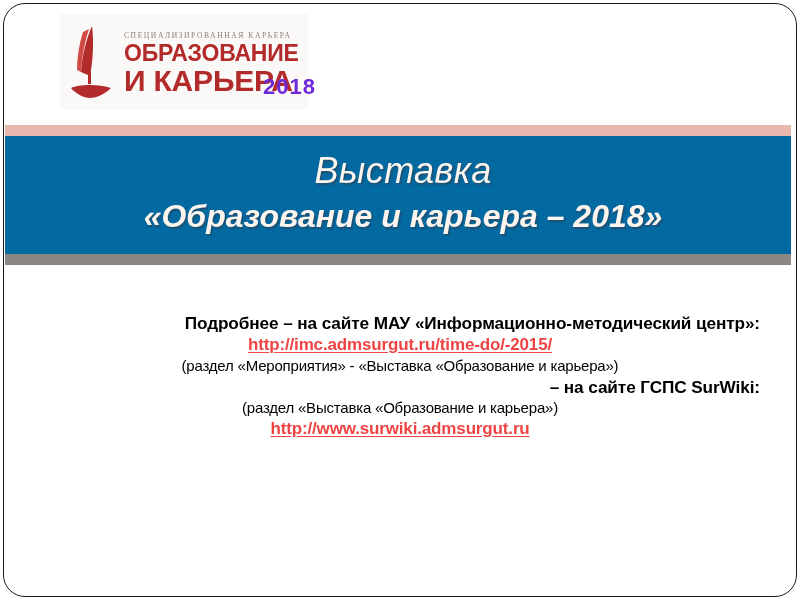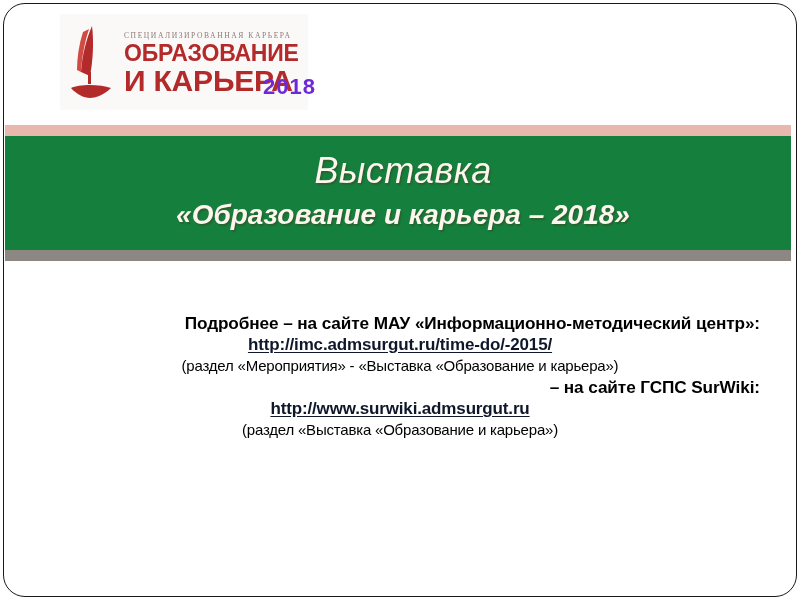--- a/index.html
+++ b/index.html
@@ -91,42 +91,42 @@
     position: absolute;
     left: 5px;
     top: 125px;
     width: 786px;
   }
   .banner-stripe-top {
     height: 11px;
     background: #e8b8ae;
   }
   .banner-body {
-    background: #15803d;
+    background: #0369a1;
     padding: 14px 0 18px 10px;
     text-align: center;
   }
   .banner-stripe-bottom {
     height: 11px;
     background: #8c8783;
   }
   .title-line1, .title-line2 {
     color: #fdf5ee;
     font-style: italic;
     line-height: 1.18;
     text-shadow: 1.5px 1.5px 1.5px rgba(90,25,10,0.30);
     white-space: nowrap;
   }
   .title-line1 {
     font-size: 36px;
     font-weight: 500;
     letter-spacing: 0.4px;
   }
   .title-line2 {
-    font-size: 28px;
+    font-size: 32px;
     font-weight: bold;
     letter-spacing: 0px;
     margin-top: 6px;
   }
 
   
   .content {
     position: absolute;
     left: 40px;
     top: 312px;
@@ -143,21 +143,21 @@
   }
   .line-head {
     font-size: 17.2px;
     font-weight: bold;
     letter-spacing: -0.1px;
     text-align: right;
   }
   .line-url {
     font-size: 17px;
     font-weight: bold;
-    color: #0f172a;
+    color: #ef4444;
     text-decoration: underline;
     text-underline-offset: 2px;
     letter-spacing: -0.15px;
   }
   .line-note {
     font-size: 15px;
     font-weight: normal;
     letter-spacing: -0.2px;
   }
 </style>
@@ -197,19 +197,19 @@
   <div class="content">
 
     <div class="para">
       <div class="line line-head">Подробнее – на сайте МАУ «Информационно-методический центр»:</div>
       <div class="line line-url">http://imc.admsurgut.ru/time-do/-2015/</div>
       <div class="line line-note">(раздел «Мероприятия» - «Выставка «Образование и карьера»)</div>
     </div>
 
     <div class="para">
       <div class="line line-head">– на сайте ГСПС SurWiki:</div>
+      <div class="line line-note">(раздел «Выставка «Образование и карьера»)</div>
       <div class="line line-url">http://www.surwiki.admsurgut.ru</div>
-      <div class="line line-note">(раздел «Выставка «Образование и карьера»)</div>
     </div>
 
   </div>
 
 </div>
 
 </body></html>

